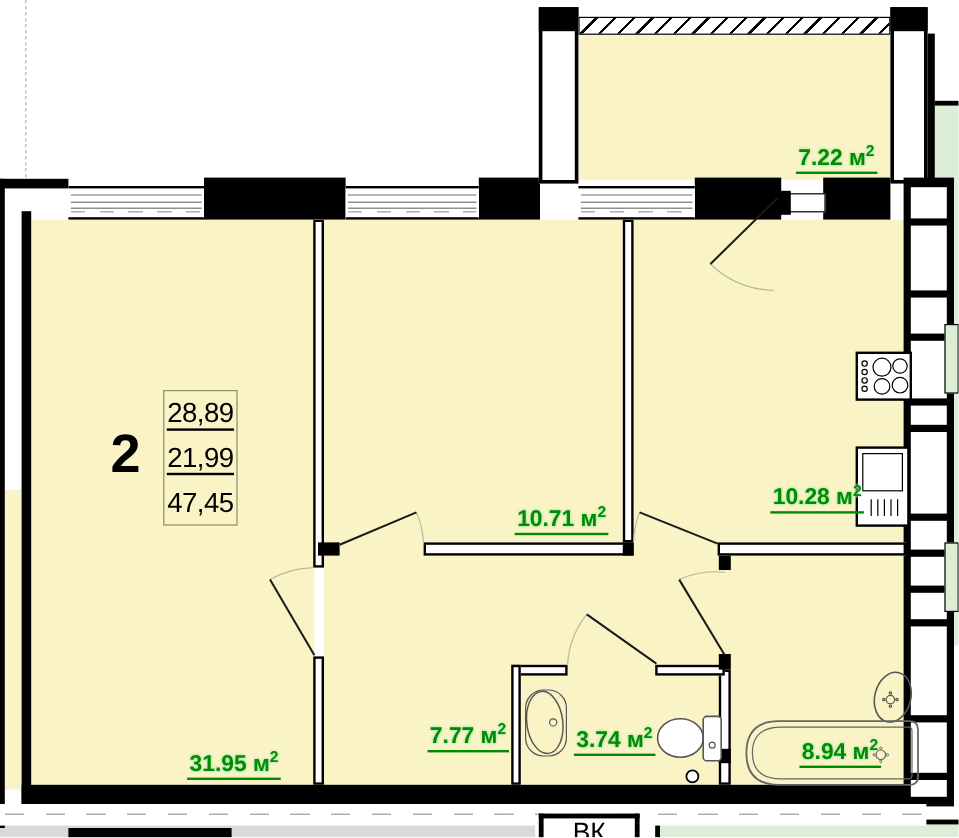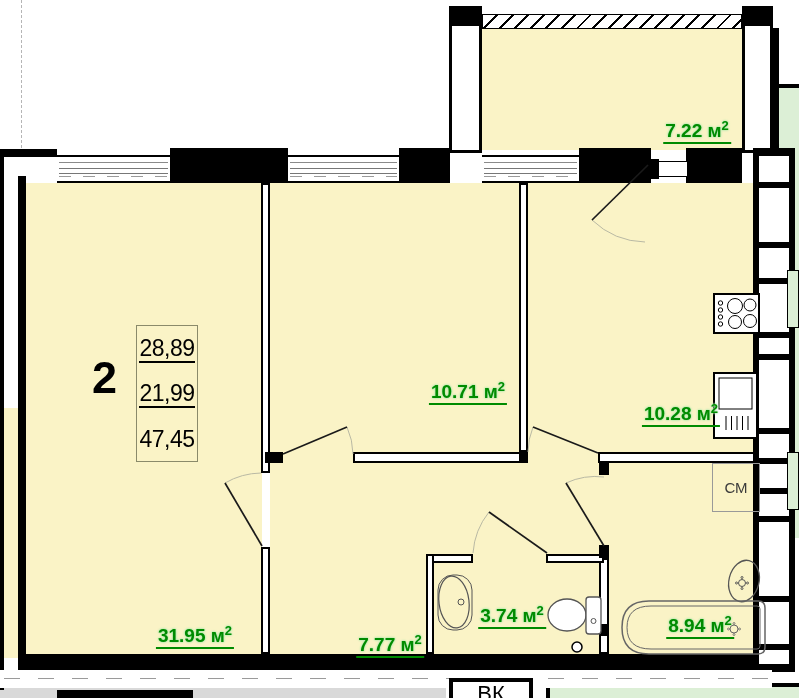--- a/index.html
+++ b/index.html
@@ -23,21 +23,21 @@
           background:repeating-linear-gradient(90deg,#9a9a9a 0 16px,transparent 16px 34px);}
   .hatch{position:absolute;border:1px solid #000;box-sizing:border-box;
          background:#fff repeating-linear-gradient(135deg,transparent 0 9px,#000 9px 11px);}
   .shaftbox{position:absolute;left:759px;width:30px;background:#fff;}
   .threshold{position:absolute;background:#fff;border:1px solid #000;box-sizing:border-box;}
   .area{position:absolute;transform:translateX(-50%);white-space:nowrap;
         color:var(--area-text,#008B00);font-weight:bold;font-size:19px;line-height:20px;
         border-bottom:2px solid var(--area-text,#008B00);padding:0 2px 1px;
         text-shadow:0 0 3px #ADE8AD,0 0 2px #ADE8AD,0 0 1px #ADE8AD;z-index:6;}
   .area sup{font-size:13px;}
-  .infobox{position:absolute;left:136px;top:325px;width:62px;height:137px;
+  .infobox{position:absolute;left:136px;top:325px;width:62px;height:113px;
            border:1px solid #8a8a6a;box-sizing:border-box;display:flex;flex-direction:column;
            justify-content:space-around;align-items:center;z-index:6;}
   .infobox .line{font-size:23px;letter-spacing:-0.5px;color:#000;line-height:26px;}
   .infobox .u{border-bottom:2px solid #000;}
   .roomscount{position:absolute;left:92px;top:352px;width:40px;font-size:45px;font-weight:bold;color:#000;z-index:6;}
   .cmbox{position:absolute;left:712px;top:463px;width:48px;height:49px;border:1px solid #999;
          box-sizing:border-box;display:flex;align-items:center;justify-content:center;
          font-size:15px;color:#3a3a3a;z-index:5;}
   .vkbox{position:absolute;left:449px;top:678px;width:84px;height:20px;background:#fff;
          border:4px solid #000;border-bottom:none;box-sizing:border-box;overflow:hidden;
@@ -207,40 +207,37 @@
       <circle cx="734" cy="623.5" r="1" stroke-width="0.8"></circle>
         <circle cx="734" cy="634.5" r="1" stroke-width="0.8"></circle>
       <circle cx="728.5" cy="629" r="1" stroke-width="0.8"></circle>
         <circle cx="739.5" cy="629" r="1" stroke-width="0.8"></circle>
     </g>
     <circle cx="577" cy="647" r="5" fill="#fff" stroke="#000" stroke-width="1.5"></circle>
   </svg>
 
   <div class="area" style="left:697px;top:116px">
     <span>7.22</span>&nbsp;<span>м</span><sup>2</sup></div>
-  <div class="area" style="left:468px;top:377px">
+  <div class="area" style="left:468px;top:417px">
     <span>10.71</span>&nbsp;<span>м</span><sup>2</sup></div>
   <div class="area" style="left:681px;top:399px">
     <span>10.28</span>&nbsp;<span>м</span><sup>2</sup></div>
   <div class="area" style="left:195px;top:621px">
     <span>31.95</span>&nbsp;<span>м</span><sup>2</sup></div>
-  <div class="area" style="left:390px;top:630px">
+  <div class="area" style="left:390px;top:598px">
     <span>7.77</span>&nbsp;<span>м</span><sup>2</sup></div>
   <div class="area" style="left:512px;top:601px">
     <span>3.74</span>&nbsp;<span>м</span><sup>2</sup></div>
   <div class="area" style="left:700px;top:611px">
     <span>8.94</span>&nbsp;<span>м</span><sup>2</sup></div>
 
   <div class="roomscount">2</div>
   <div class="infobox">
     <span class="line u">28,89</span>
     <span class="line u">21,99</span>
     <span class="line">47,45</span>
   </div>
 
-  <div class="cmbox">
-    <span>СМ</span>
-    </div>
   <div class="vkbox">
     <span>ВК</span>
     </div>
 
 </div>
 
 </body></html>

